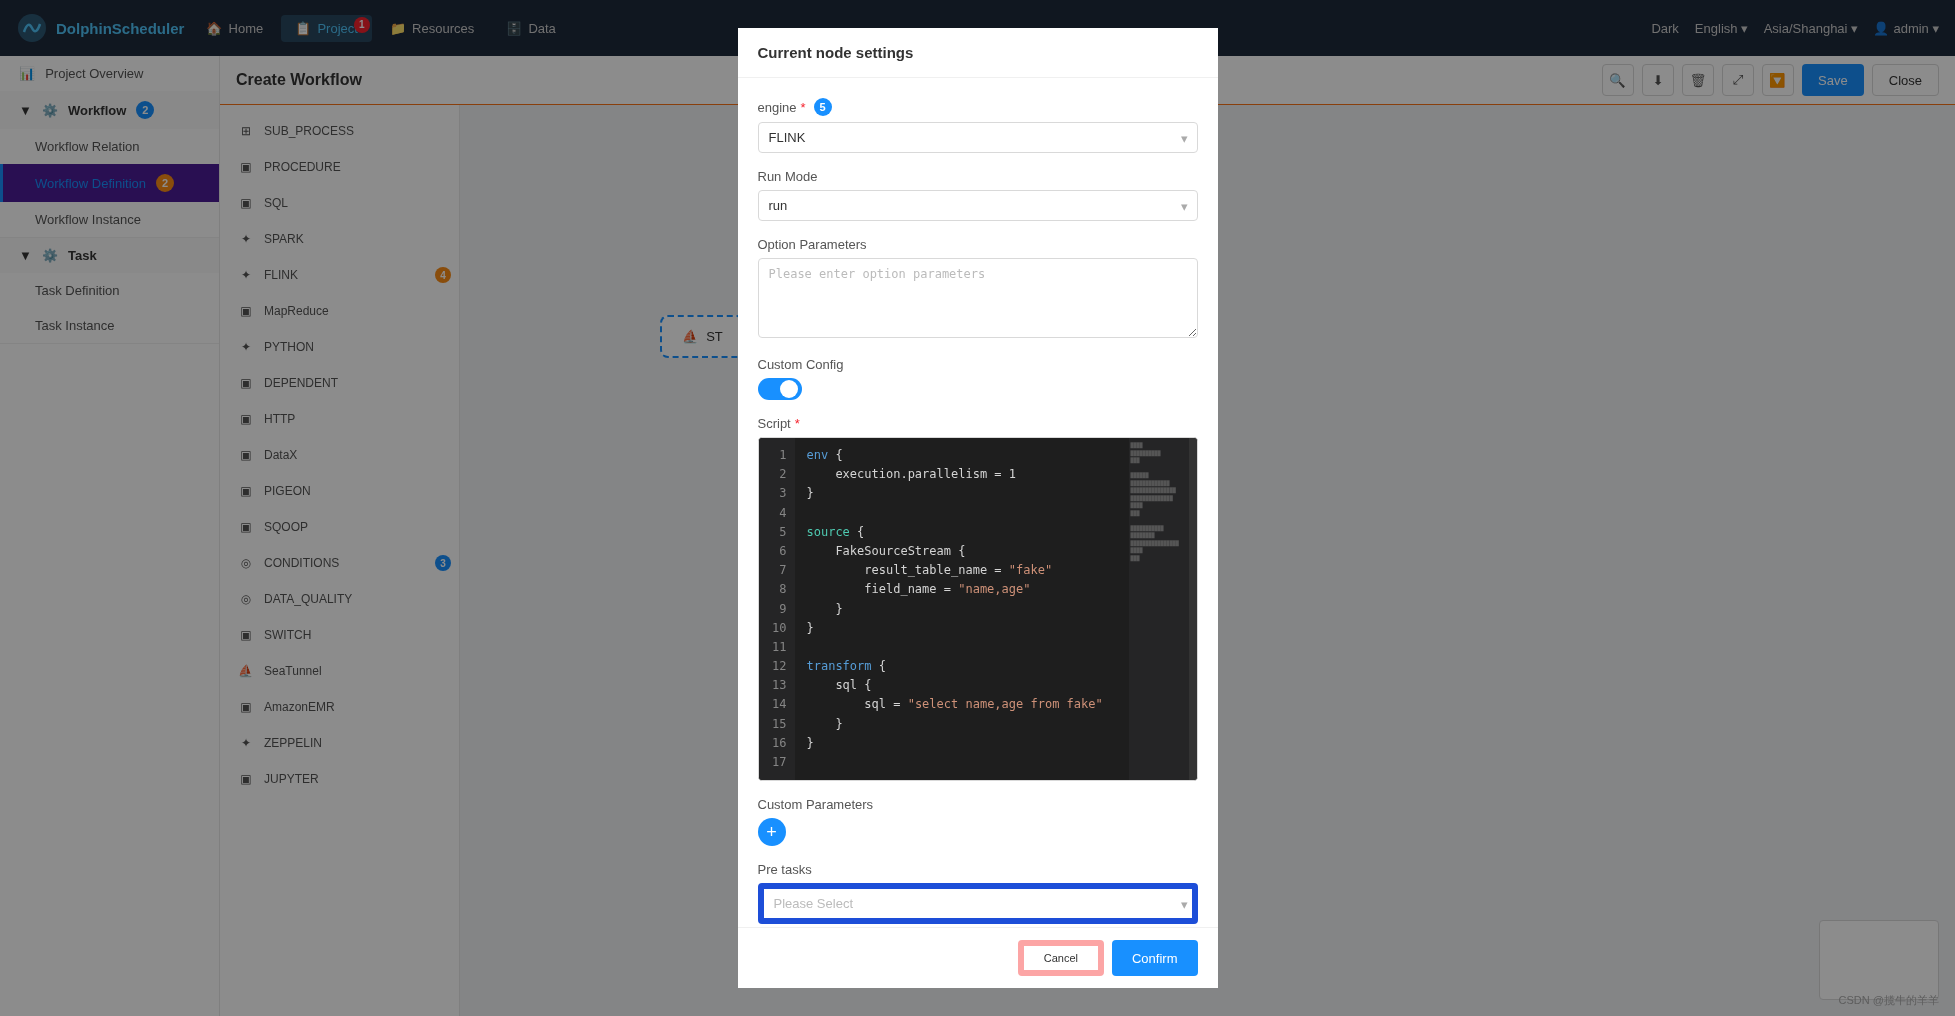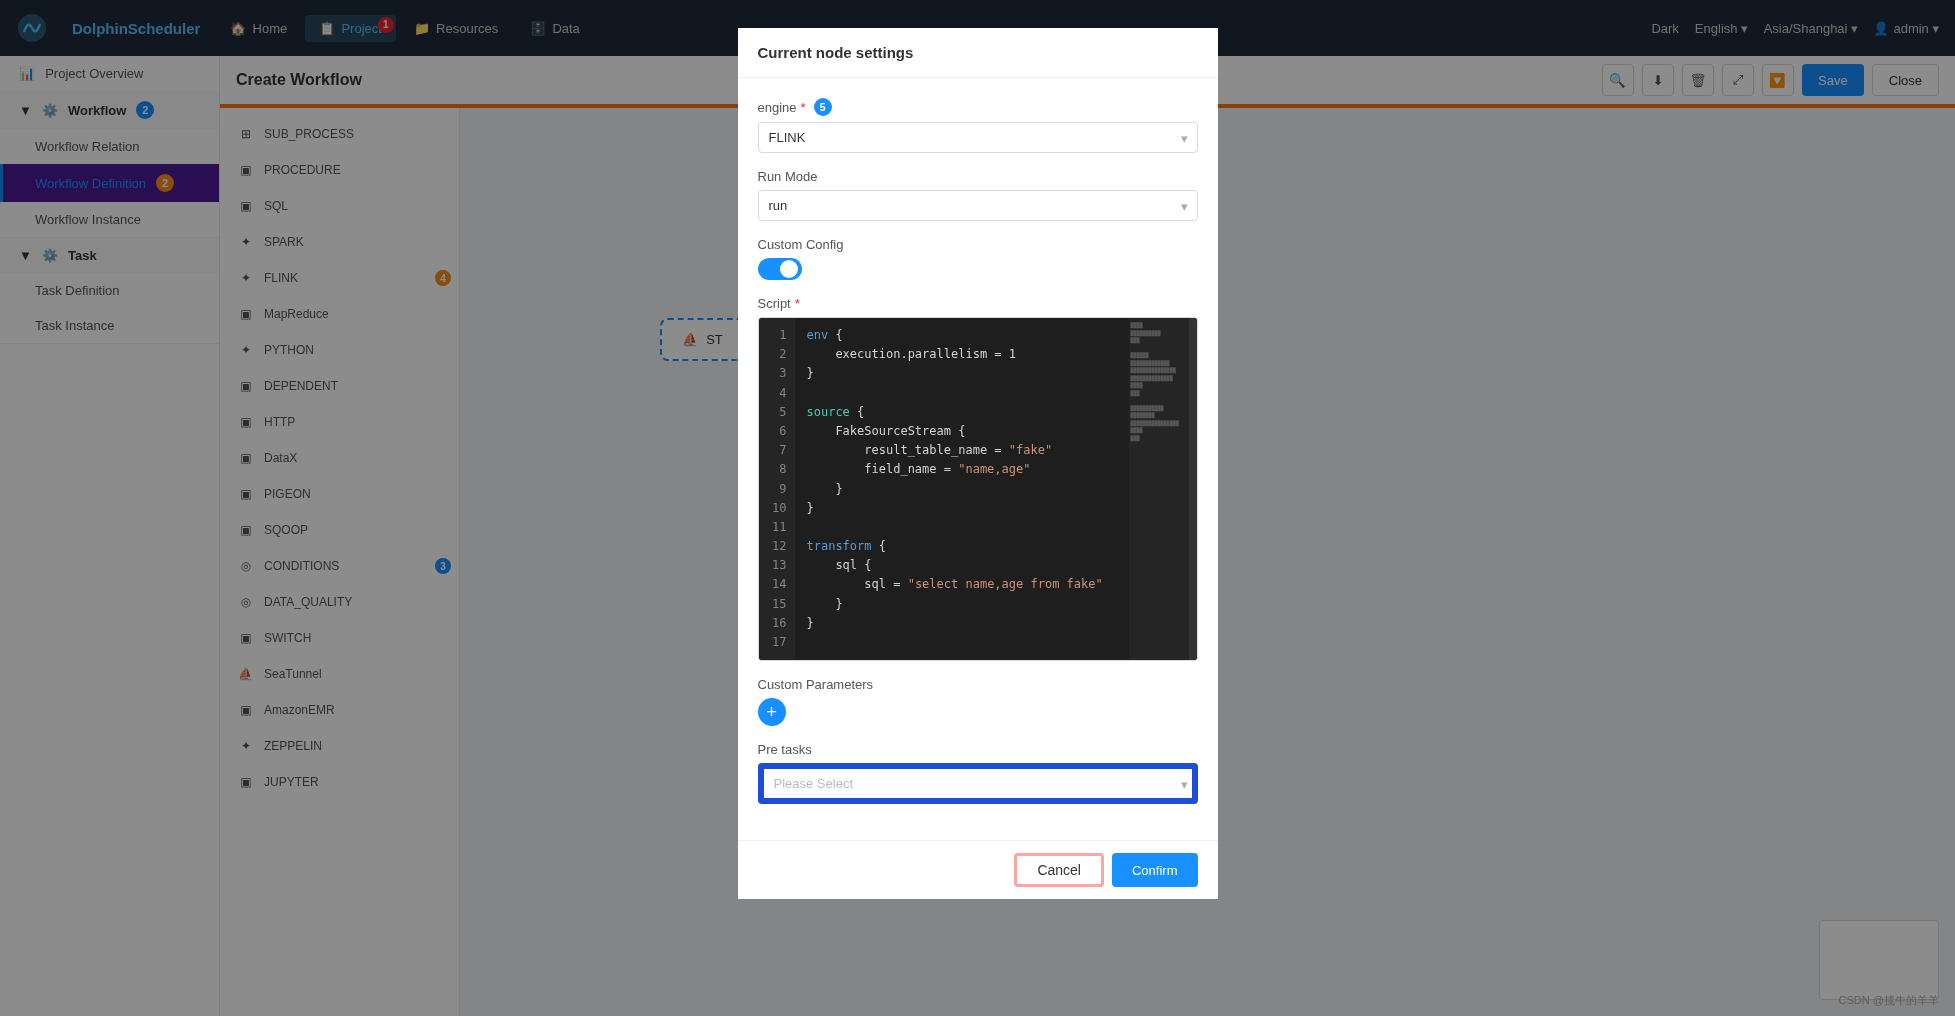--- a/index.html
+++ b/index.html
@@ -4,21 +4,21 @@
   <style>
     * { box-sizing: border-box; margin: 0; padding: 0; }
     body { font-family: -apple-system, BlinkMacSystemFont, 'Segoe UI', sans-serif; background: #f0f2f5; color: #333; font-size: 13px; overflow: hidden; }
 
     
     .topnav {
       display: flex; align-items: center; height: 56px;
       background: #1e2a3b; color: #ccc; padding: 0 16px;
       position: fixed; top: 0; left: 0; right: 0; z-index: 100;
     }
-    .topnav-logo { display: flex; align-items: center; gap: 24px; color: #4fc3f7; font-weight: bold; font-size: 15px; margin-right: 16px; }
+    .topnav-logo { display: flex; align-items: center; gap: 8px; color: #4fc3f7; font-weight: bold; font-size: 15px; margin-right: 8px; }
     .topnav-logo svg { width: 32px; height: 32px; }
     .topnav-items { display: flex; align-items: center; gap: 4px; flex: 1; }
     .topnav-item { display: flex; align-items: center; gap: 6px; padding: 6px 14px; border-radius: 4px; cursor: pointer; color: #ccc; font-size: 13px; position: relative; }
     .topnav-item.active { background: rgba(79,195,247,0.2); color: #4fc3f7; }
     .topnav-badge { position: absolute; top: 2px; right: 2px; background: #f5222d; color: white; border-radius: 50%; width: 16px; height: 16px; display: flex; align-items: center; justify-content: center; font-size: 10px; font-weight: bold; }
     .topnav-right { display: flex; gap: 16px; font-size: 13px; color: #ccc; }
     .topnav-right span { cursor: pointer; }
 
     
     .layout { display: flex; margin-top: 56px; height: calc(100vh - 56px); }
@@ -30,21 +30,21 @@
     .sidebar-item.section-header { font-weight: 600; color: #333; background: #fafafa; }
     .sidebar-section { border-bottom: 1px solid #f0f0f0; }
     .sidebar-badge { background: #1890ff; color: white; border-radius: 50%; width: 18px; height: 18px; display: flex; align-items: center; justify-content: center; font-size: 11px; font-weight: bold; }
     .sidebar-badge.orange { background: #fa8c16; }
     .sidebar-sub { padding-left: 32px; }
 
     
     .main-content { flex: 1; display: flex; flex-direction: column; overflow: hidden; position: relative; }
 
     
-    .canvas-header { display: flex; align-items: center; justify-content: space-between; padding: 8px 16px; background: #fff; border-bottom: 4px solid #f97316; }
+    .canvas-header { display: flex; align-items: center; justify-content: space-between; padding: 8px 16px; background: #fff; border-bottom: 1px solid #f97316; }
     .canvas-title { font-size: 16px; font-weight: 600; color: #333; }
     .canvas-actions { display: flex; gap: 8px; }
     .canvas-action-btn { width: 32px; height: 32px; border: 1px solid #d9d9d9; border-radius: 4px; display: flex; align-items: center; justify-content: center; cursor: pointer; background: #fff; color: #555; }
     .canvas-save-btn { padding: 6px 16px; background: #1890ff; color: white; border: none; border-radius: 4px; cursor: pointer; font-size: 13px; }
     .canvas-close-btn { padding: 6px 16px; background: #fff; color: #333; border: 1px solid #d9d9d9; border-radius: 4px; cursor: pointer; font-size: 13px; }
 
     
     .canvas-area { flex: 1; display: flex; overflow: hidden; }
     .task-panel { width: 240px; background: #fff; border-right: 1px solid #e8e8e8; overflow-y: auto; flex-shrink: 0; padding: 8px 0; }
     .task-panel-item { display: flex; align-items: center; gap: 8px; padding: 8px 16px; cursor: pointer; color: #555; font-size: 12px; border-radius: 0; }
@@ -85,21 +85,21 @@
     .code-content .fn { color: #4ec9b0; margin-top: 11px; }
 
     
     .add-param-btn { width: 28px; height: 28px; background: #1890ff; border-radius: 50%; display: flex; align-items: center; justify-content: center; cursor: pointer; color: white; font-size: 18px; border: none; }
 
     
     .pretasks-select { position: relative; }
     .pretasks-select::after { content: '▾'; position: absolute; right: 10px; top: 50%; transform: translateY(-50%); color: #aaa; pointer-events: none; }
 
     
-    .btn-cancel { padding: 6px 20px; background: #fff; color: #333; border: 3px solid #fca5a5; border-radius: 4px; cursor: pointer; font-size: 14px; }
+    .btn-cancel { padding: 6px 20px; background: #fff; color: #333; border: 6px solid #fca5a5; border-radius: 4px; cursor: pointer; font-size: 11px; }
     .btn-confirm { padding: 6px 20px; background: #1890ff; color: white; border: none; border-radius: 4px; cursor: pointer; font-size: 13px; }
 
     .footer-note { position: fixed; bottom: 8px; right: 16px; font-size: 11px; color: #aaa; }
   </style>
 </head>
 <body>
 
 <div class="topnav">
   <div class="topnav-logo">
     <svg viewBox="0 0 32 32" fill="none">
@@ -311,20 +311,24 @@
       <div class="form-group">
         <div class="form-label">Run Mode</div>
         <div class="select-wrapper">
           <select>
             <option>run</option>
             <option>run-application</option>
           </select>
         </div>
       </div>
 
+      <div class="form-group">
+        <div class="form-label">Option Parameters</div>
+        <textarea class="form-textarea" placeholder="Please enter option parameters" style=""></textarea>
+      </div>
 
       <div class="form-group">
         <div class="form-label">Custom Config</div>
         <div class="toggle"></div>
       </div>
 
       <div class="form-group">
         <div class="form-label">
           <span>Script</span>
           <span class="required">*</span>

